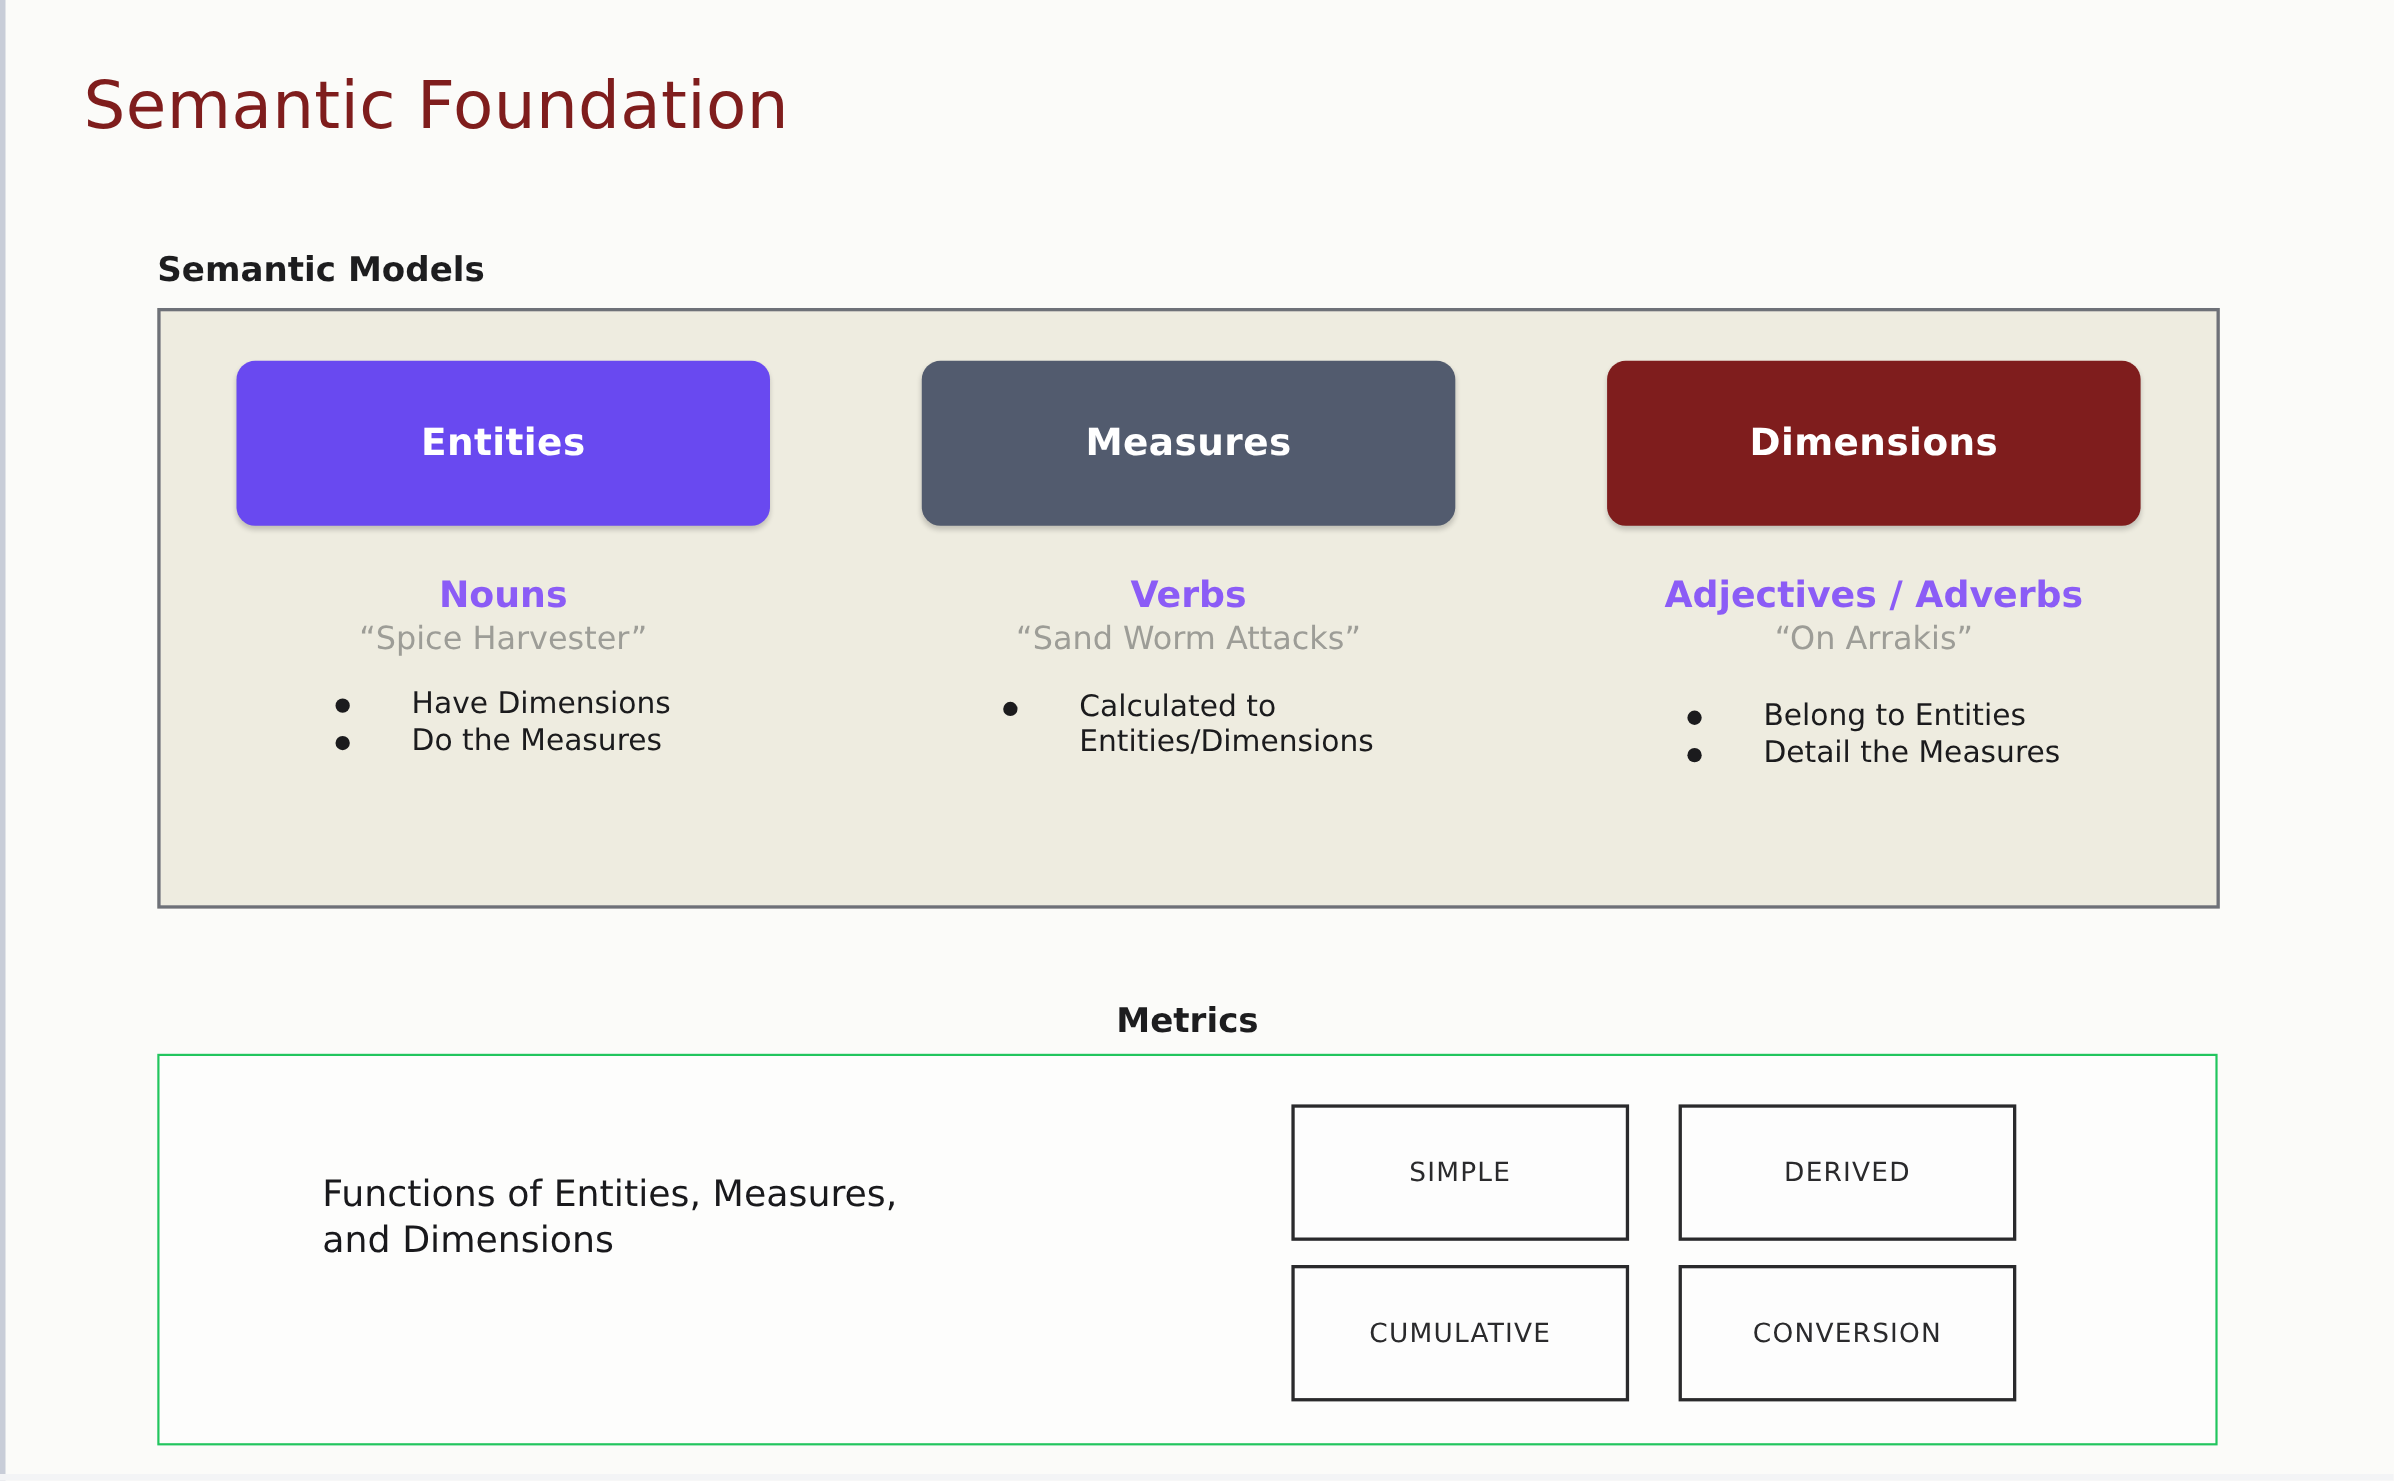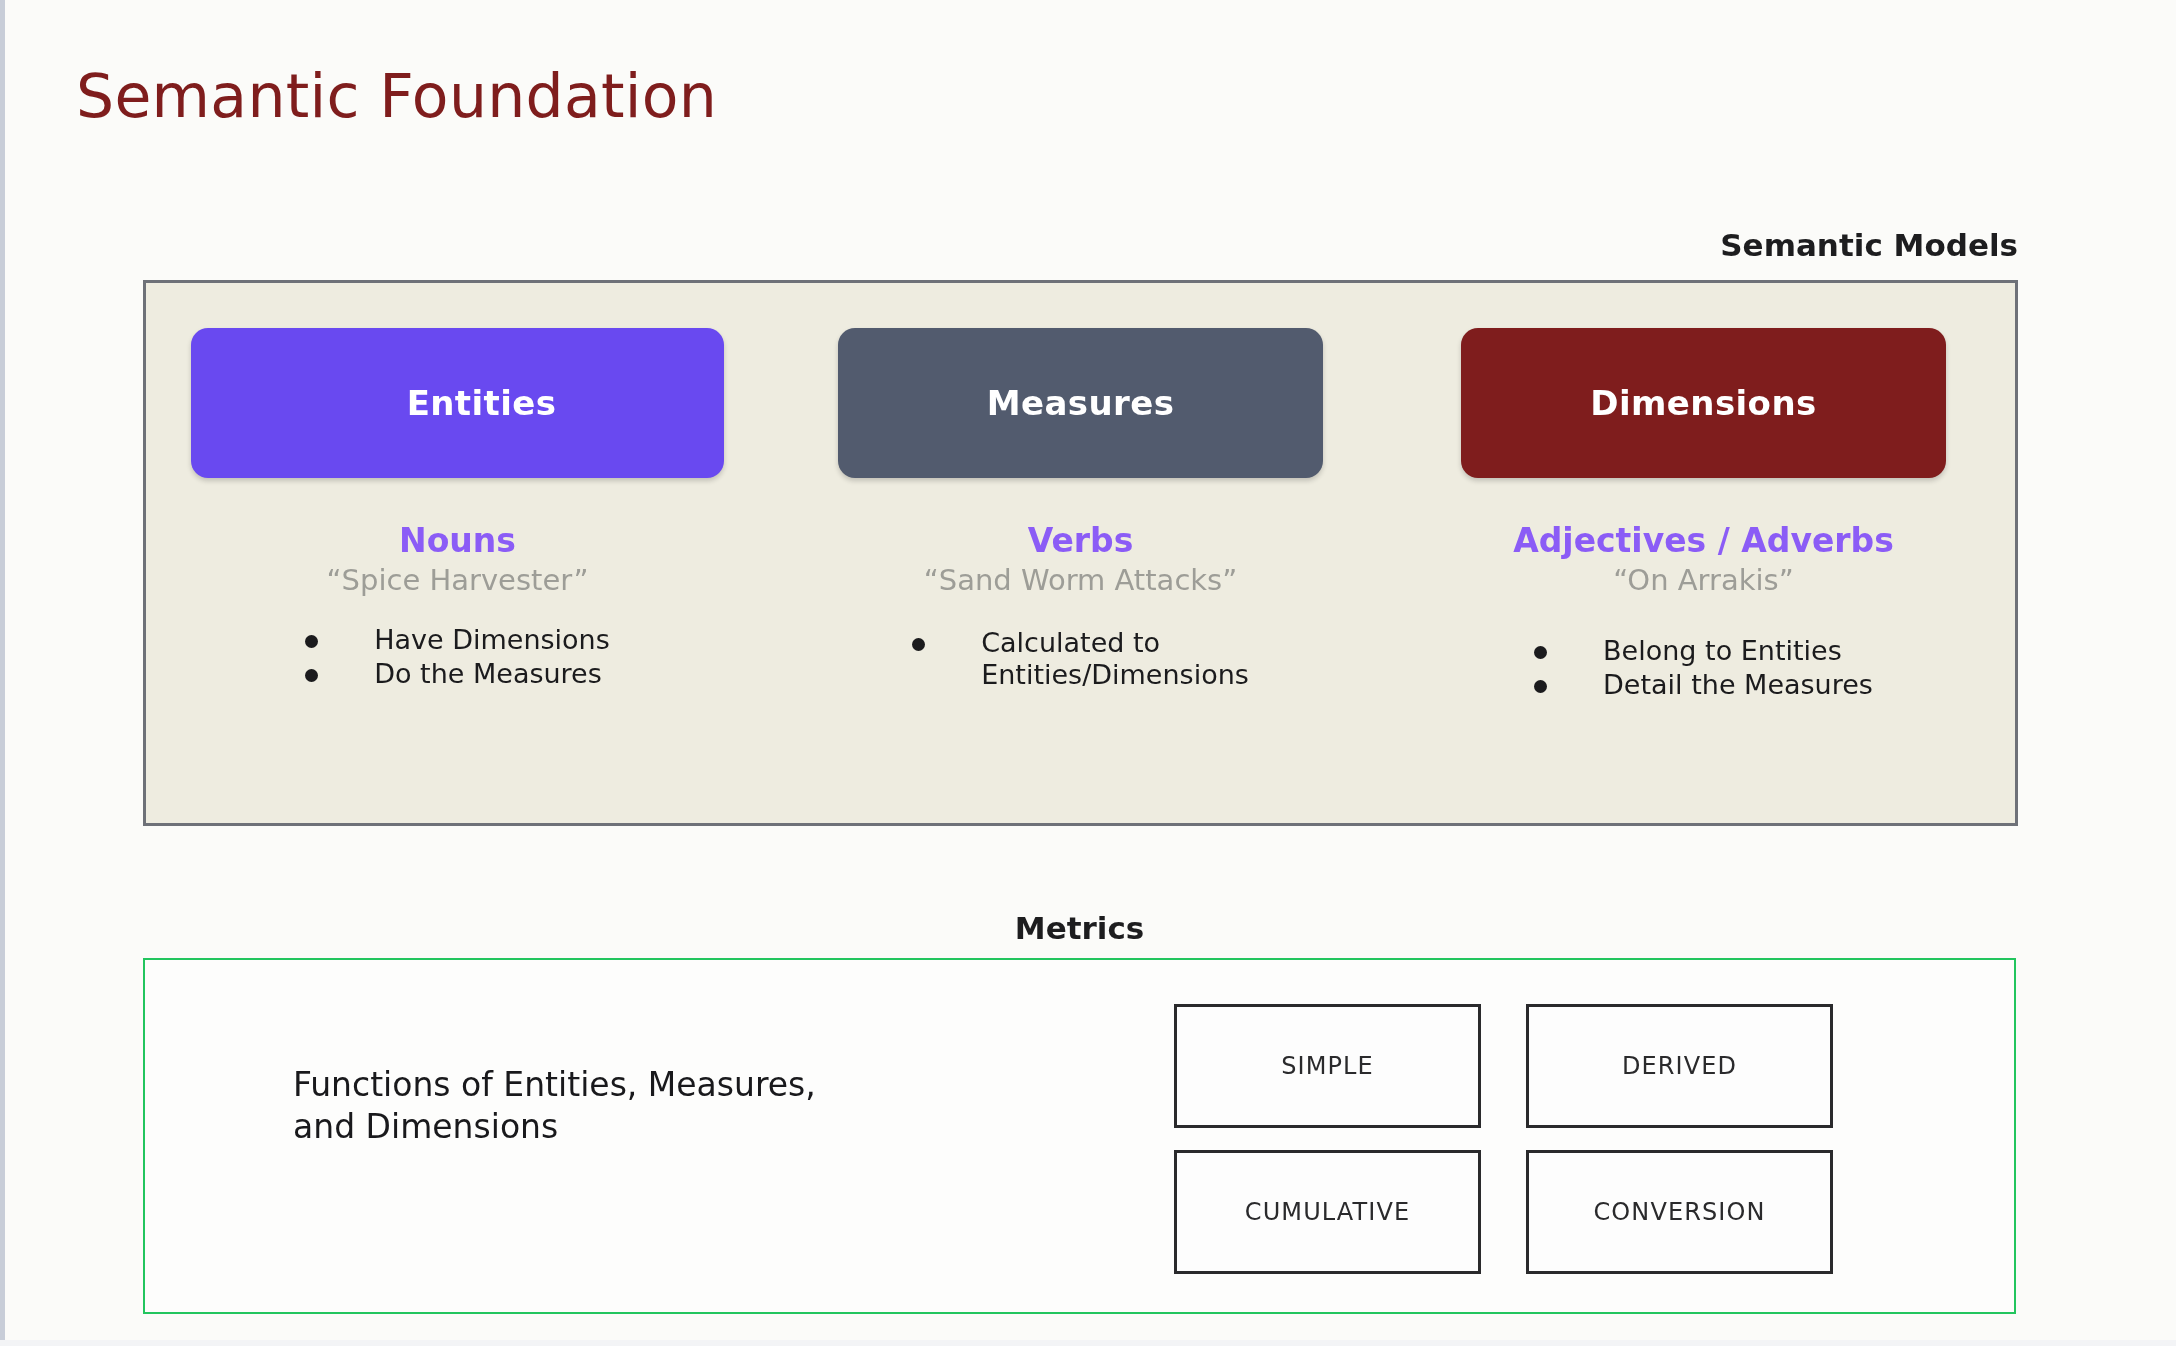--- a/index.html
+++ b/index.html
@@ -40,21 +40,21 @@
     line-height: 1;
     white-space: nowrap;
   }
 
   
   .sm-heading {
     position: absolute;
     left: 143px;
     top: 230px;
     width: 1875px;
-    text-align: right;
+    text-align: left;
     font-size: 31px;
     font-weight: bold;
     color: #1d1d1f;
     line-height: 1;
   }
   .sm-panel {
     position: absolute;
     left: 143px;
     top: 280px;
     width: 1875px;
@@ -85,21 +85,21 @@
     border-radius: 17px;
     display: flex;
     align-items: center;
     justify-content: center;
     color: #ffffff;
     font-size: 34px;
     font-weight: bold;
     letter-spacing: 0.4px;
     box-shadow: 0 3px 5px rgba(0,0,0,0.18);
   }
-  .pill-entities   { background: #6949f0; padding-left: 48px; }
+  .pill-entities   { background: #6949f0; }
   .pill-measures   { background: #525b6e; }
   .pill-dimensions { background: #7f1d1d; }
 
   .col-title {
     margin-top: 46px;
     font-size: 33px;
     font-weight: bold;
     color: #8b5cf6;
     line-height: 1.02;
     white-space: nowrap;

